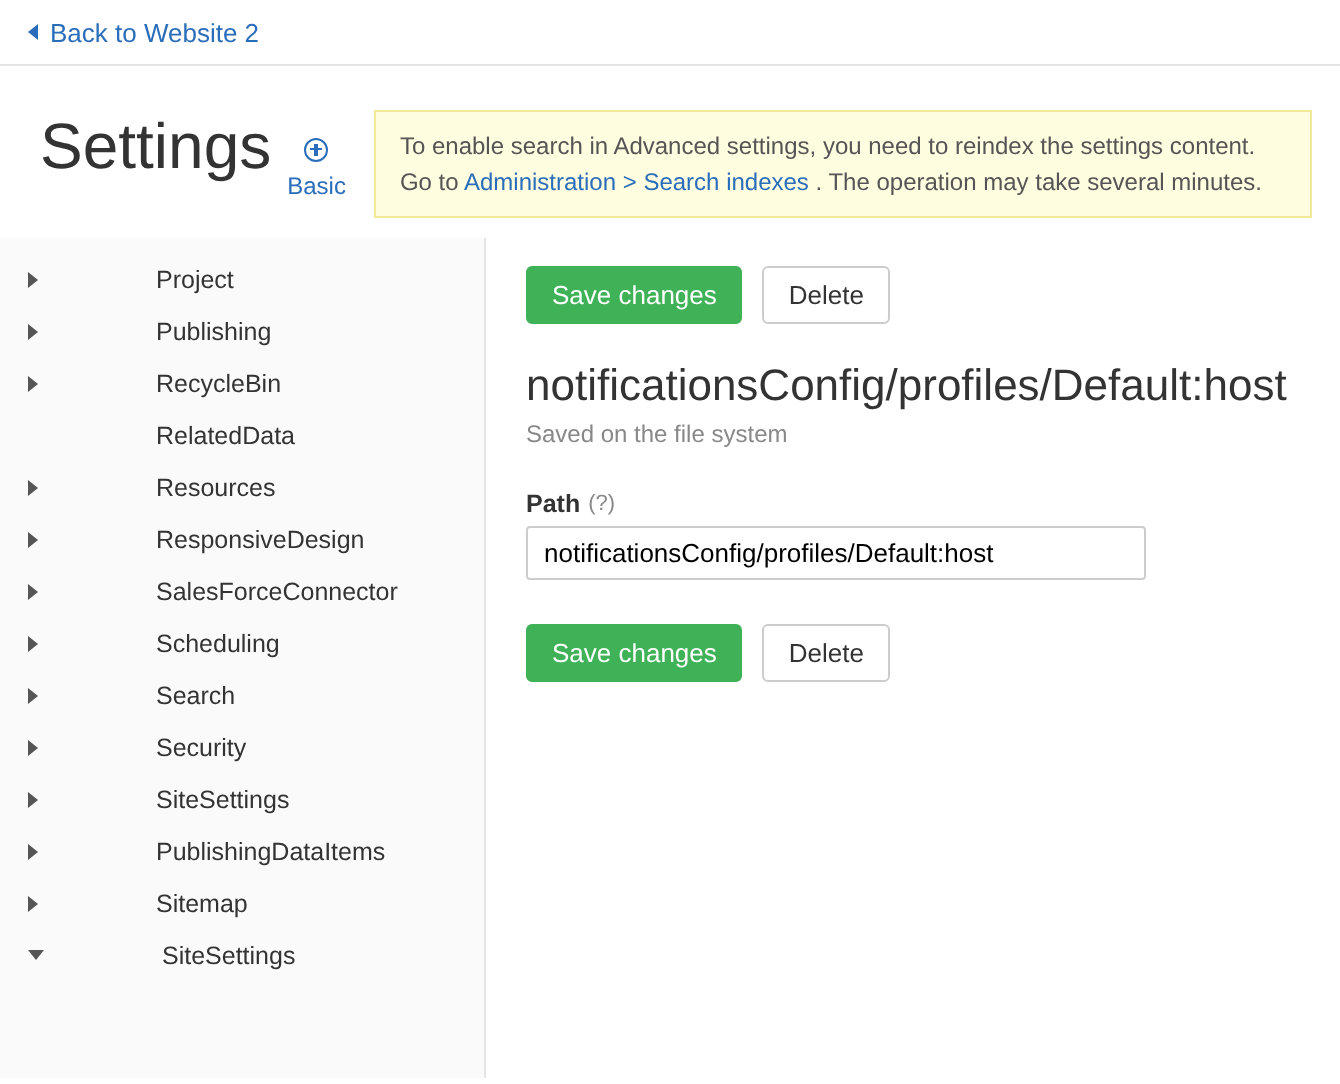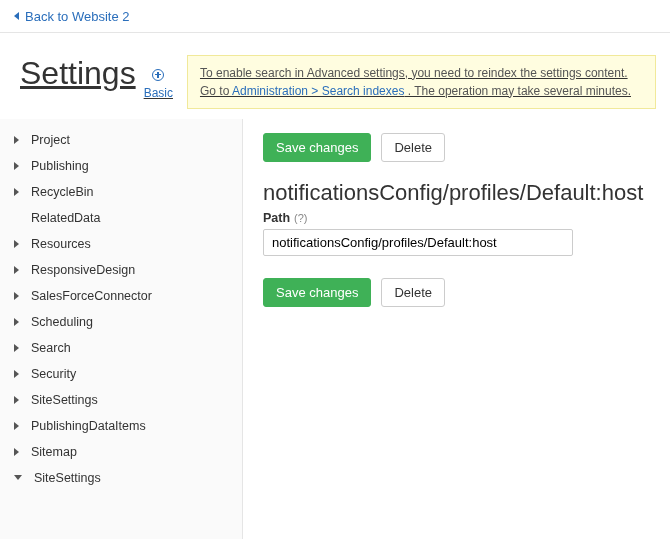--- a/index.html
+++ b/index.html
@@ -1,35 +1,35 @@
 <!DOCTYPE html>
 <html><head>
 <meta charset="utf-8">
 <style>
   * { box-sizing: border-box; margin: 0; padding: 0; }
   body { font-family: Arial, Helvetica, sans-serif; font-size: 13px; color: #333; background: #fff; width: 670px; }
   .topbar { border-bottom: 1px solid #e5e5e5; padding: 8px 14px; }
   .topbar a { color: #2a6ebb; text-decoration: none; font-size: 13px; display: inline-flex; align-items: center; gap: 6px; }
   .chev-left { display: inline-block; width: 0; height: 0; border-top: 4px solid transparent; border-bottom: 4px solid transparent; border-right: 5px solid #2a6ebb; }
-  .header-row { display: flex; align-items: flex-start; padding: 22px 14px 10px 20px; gap: 14px; text-decoration: underline; }
+  .header-row { display: flex; align-items: flex-start; padding: 22px 14px 10px 20px; gap: 14px; }
   .settings-title { font-size: 32px; font-weight: 400; color: #333; }
   .basic-link { display: inline-flex; align-items: center; gap: 5px; color: #2a6ebb; font-size: 12px; margin-left: 8px; margin-top: 14px; cursor: pointer; flex-direction: column; }
   .plus-circle { width: 12px; height: 12px; border: 1.5px solid #2a6ebb; border-radius: 50%; position: relative; }
   .plus-circle::before, .plus-circle::after { content: ""; position: absolute; background: #2a6ebb; }
   .plus-circle::before { left: 2px; right: 2px; top: 4px; height: 1.5px; }
   .plus-circle::after { top: 2px; bottom: 2px; left: 4px; width: 1.5px; }
   .notice { flex: 1; background: #fffde0; border: 1px solid #f1e99a; padding: 8px 12px; font-size: 12px; color: #555; line-height: 1.5; }
   .notice a { color: #2a6ebb; text-decoration: none; }
   .content { display: flex; }
   .sidebar { width: 243px; border-right: 1px solid #e5e5e5; background: #fafafa; padding: 8px 0 10px 0; overflow-y: auto; height: 420px; position: relative; }
   .sidebar::-webkit-scrollbar { width: 6px; }
   .sidebar::-webkit-scrollbar-thumb { background: #c9c9c9; border-radius: 3px; }
   .tree { list-style: none; }
   .tree li { font-size: 12.5px; color: #333; }
-  .tree-item { display: flex; align-items: center; padding: 4px 6px 4px 0; cursor: pointer; }
+  .tree-item { display: flex; align-items: center; padding: 4px 6px 4px 0; cursor: pointer; gap: 47px; }
   .caret { width: 0; height: 0; margin: 0 8px 0 14px; }
   .caret.right { border-top: 4px solid transparent; border-bottom: 4px solid transparent; border-left: 5px solid #555; }
   .caret.down { border-left: 4px solid transparent; border-right: 4px solid transparent; border-top: 5px solid #555; }
   .caret.none { width: 5px; height: 8px; margin: 0 8px 0 14px; }
   .tree-label { padding: 2px 4px; }
   .main { flex: 1; padding: 14px 20px; }
   .btn-row { display: flex; gap: 10px; margin-bottom: 18px; }
   .btn { font-size: 13px; padding: 6px 12px; border-radius: 3px; cursor: pointer; border: 1px solid transparent; }
   .btn-primary { background: #3fb157; color: #fff; border-color: #3fb157; }
   .btn-secondary { background: #fff; color: #333; border: 1px solid #ccc; }
@@ -153,20 +153,21 @@
       </ul>
   </nav>
 
   <main class="main">
     <div class="btn-row">
       <button class="btn btn-primary">Save changes</button>
       <button class="btn btn-secondary">Delete</button>
     </div>
 
     <h2 class="page-heading">notificationsConfig/profiles/Default:host</h2>
+    <div class="subheading">Saved on the file system</div>
 
     <label class="field-label">
       <span>Path</span>
       <span class="help">(?)</span>
     </label>
     <input type="text" class="text-input" value="notificationsConfig/profiles/Default:host" style="">
 
     <div class="btn-row">
       <button class="btn btn-primary">Save changes</button>
       <button class="btn btn-secondary">Delete</button>

